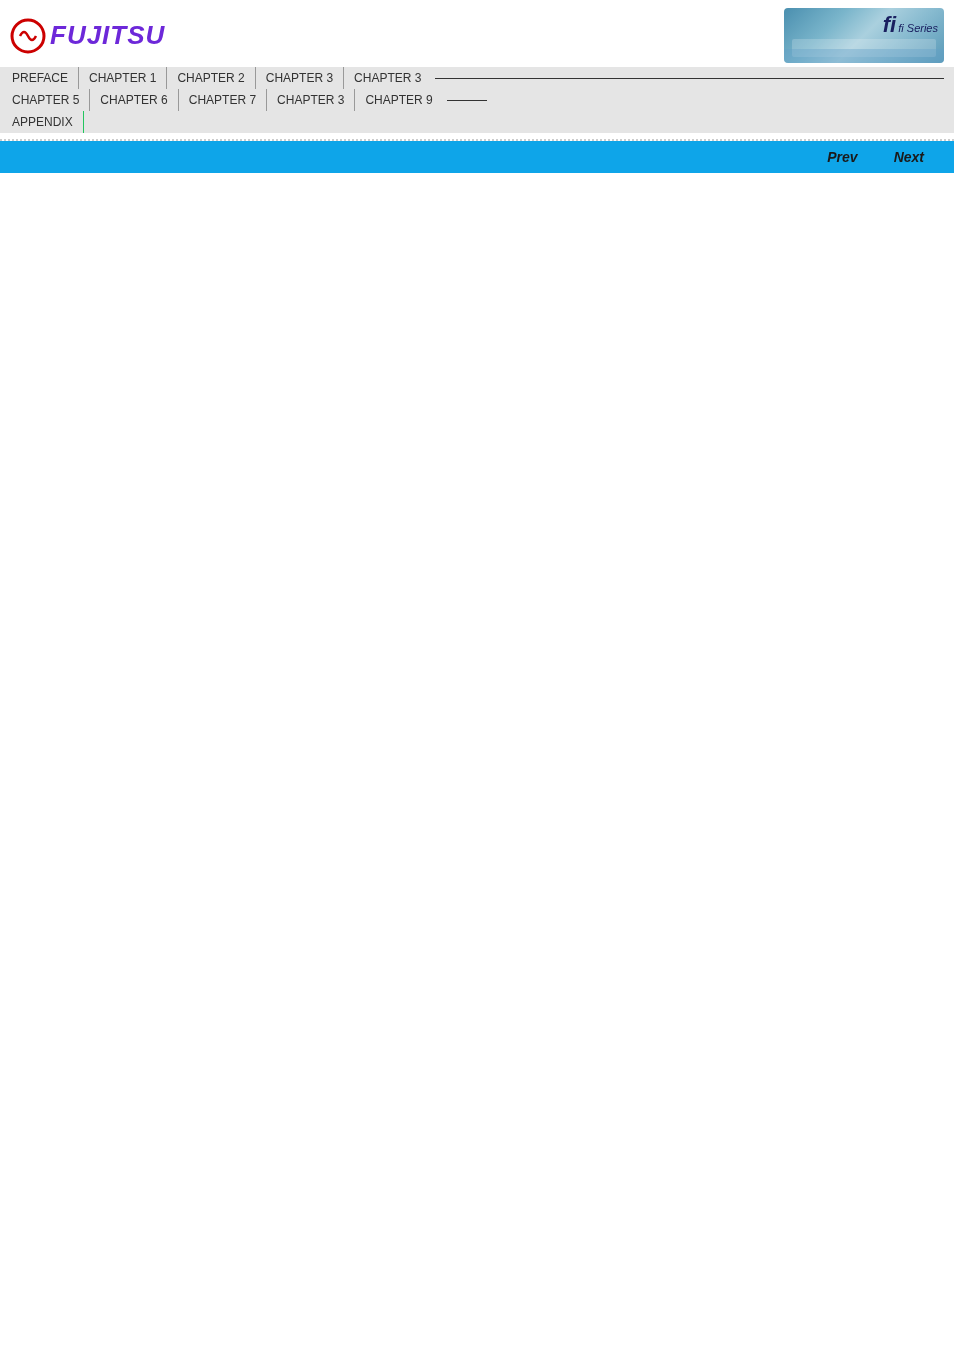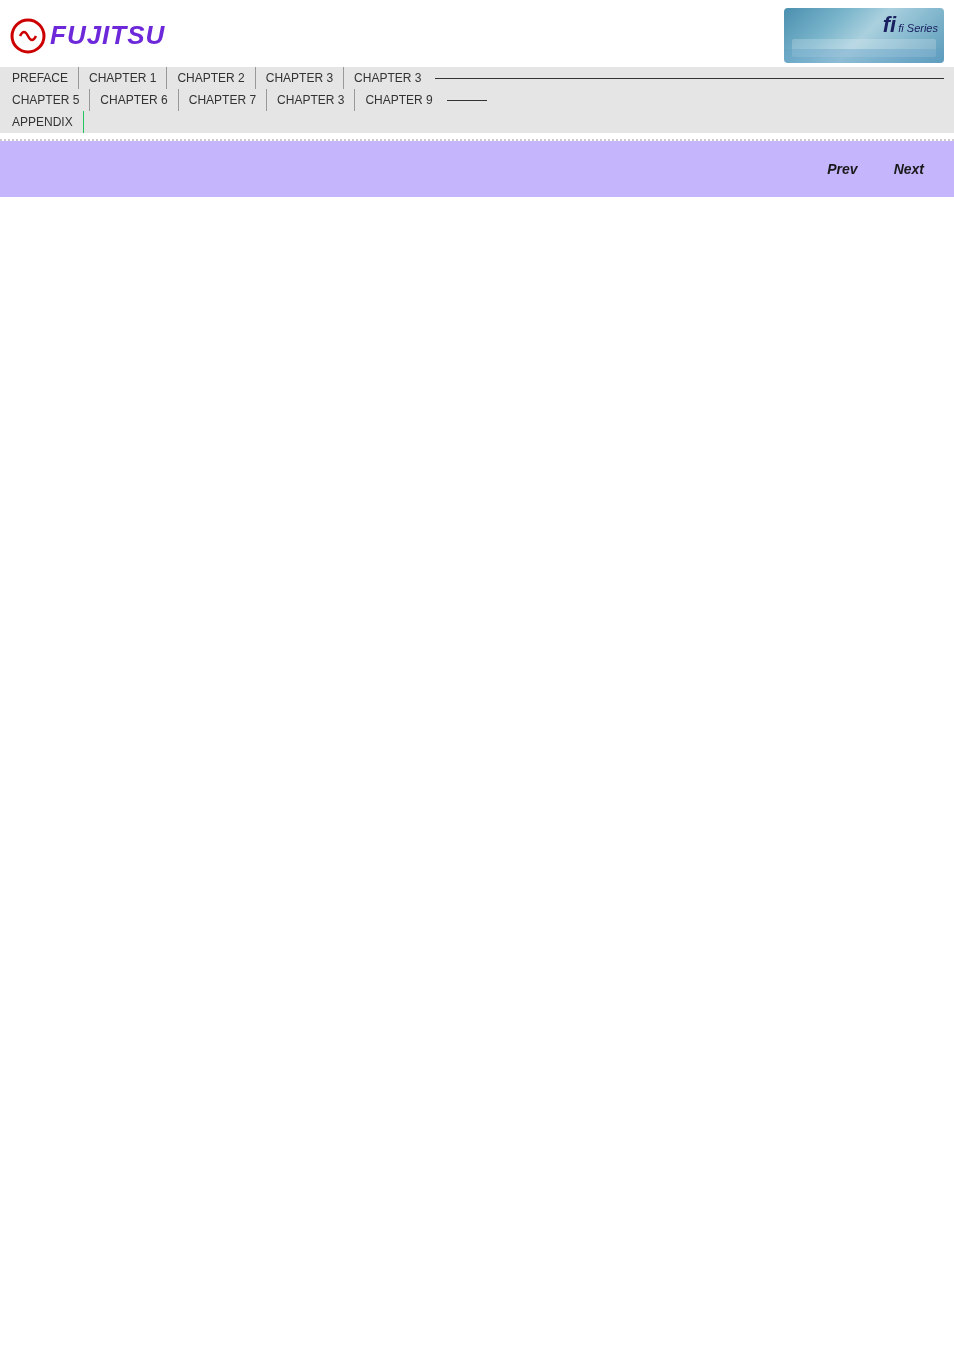--- a/index.html
+++ b/index.html
@@ -150,22 +150,22 @@
       border: none;
       border-top: 2px dotted #cccccc;
       margin: 6px 0 0 0;
     }
 
     
     .bottom-nav {
       display: flex;
       justify-content: flex-end;
       align-items: center;
-      background: #c4b5fd;
-      padding: 16px 12px;
+      background: #0ea5e9;
+      padding: 4px 12px;
       gap: 0;
     }
 
     .nav-btn {
       font-style: italic;
       font-weight: bold;
       font-size: 14px;
       color: #1a1a1a;
       cursor: pointer;
       padding: 4px 18px;

